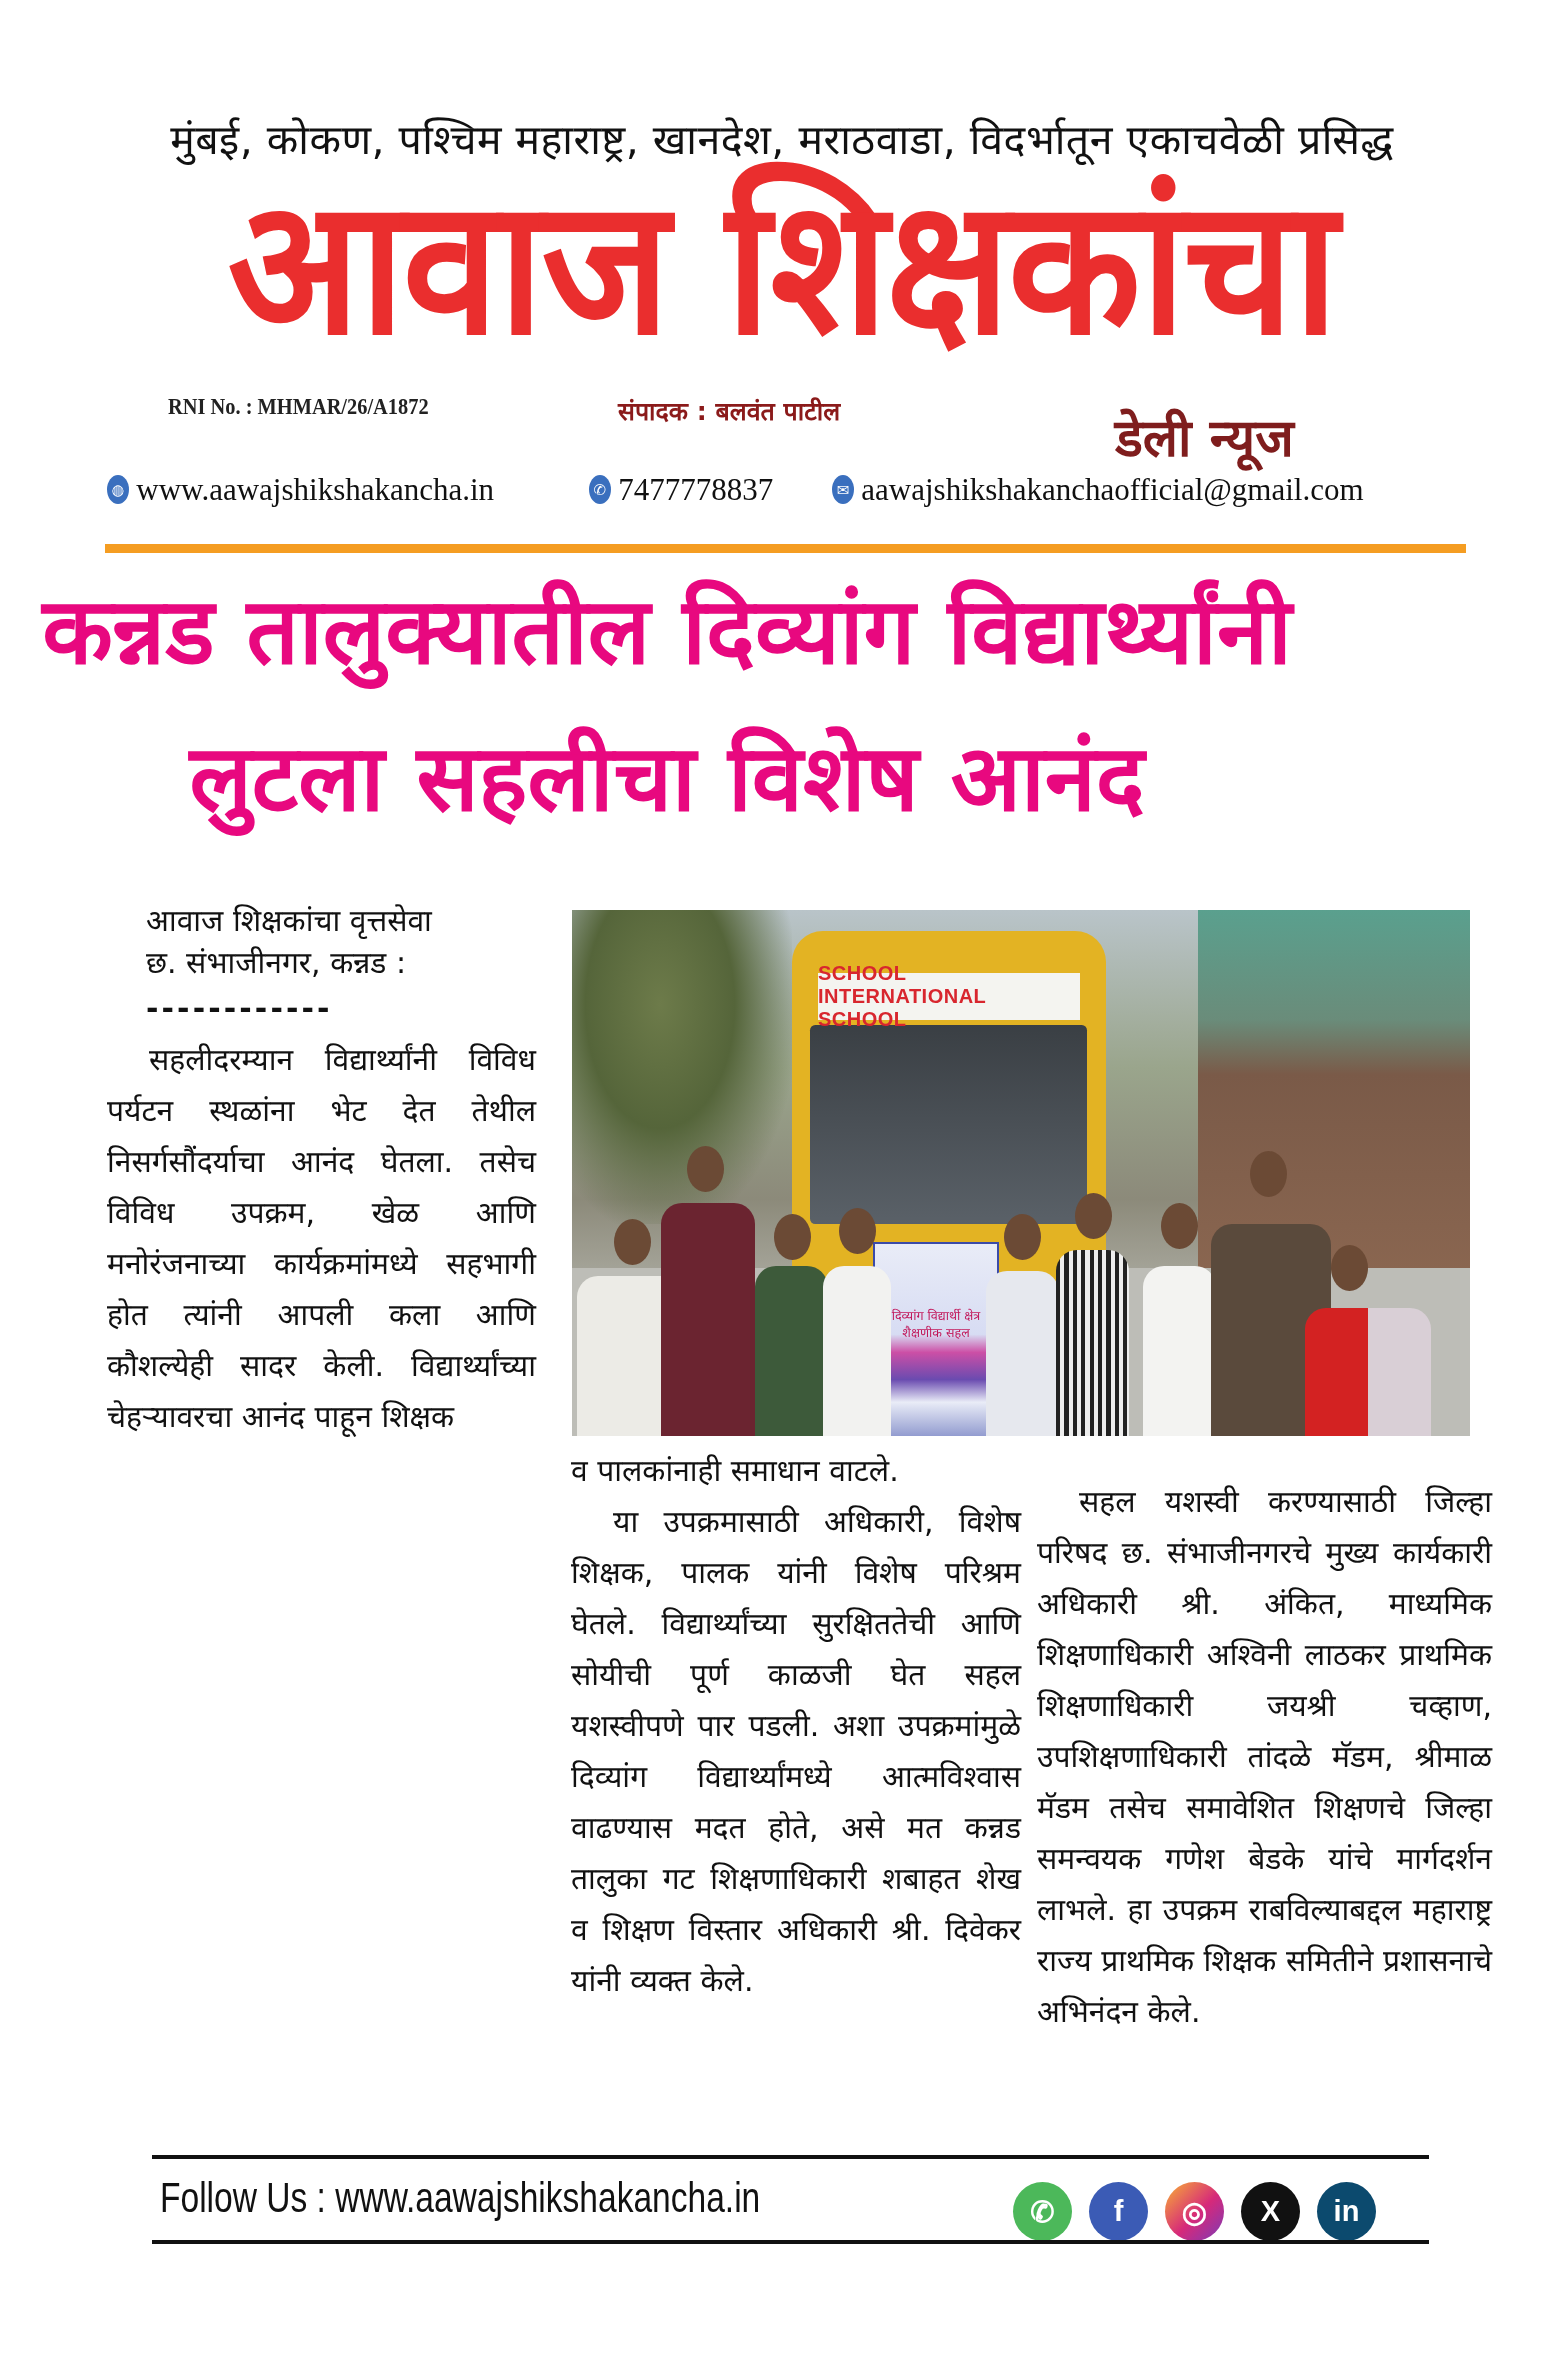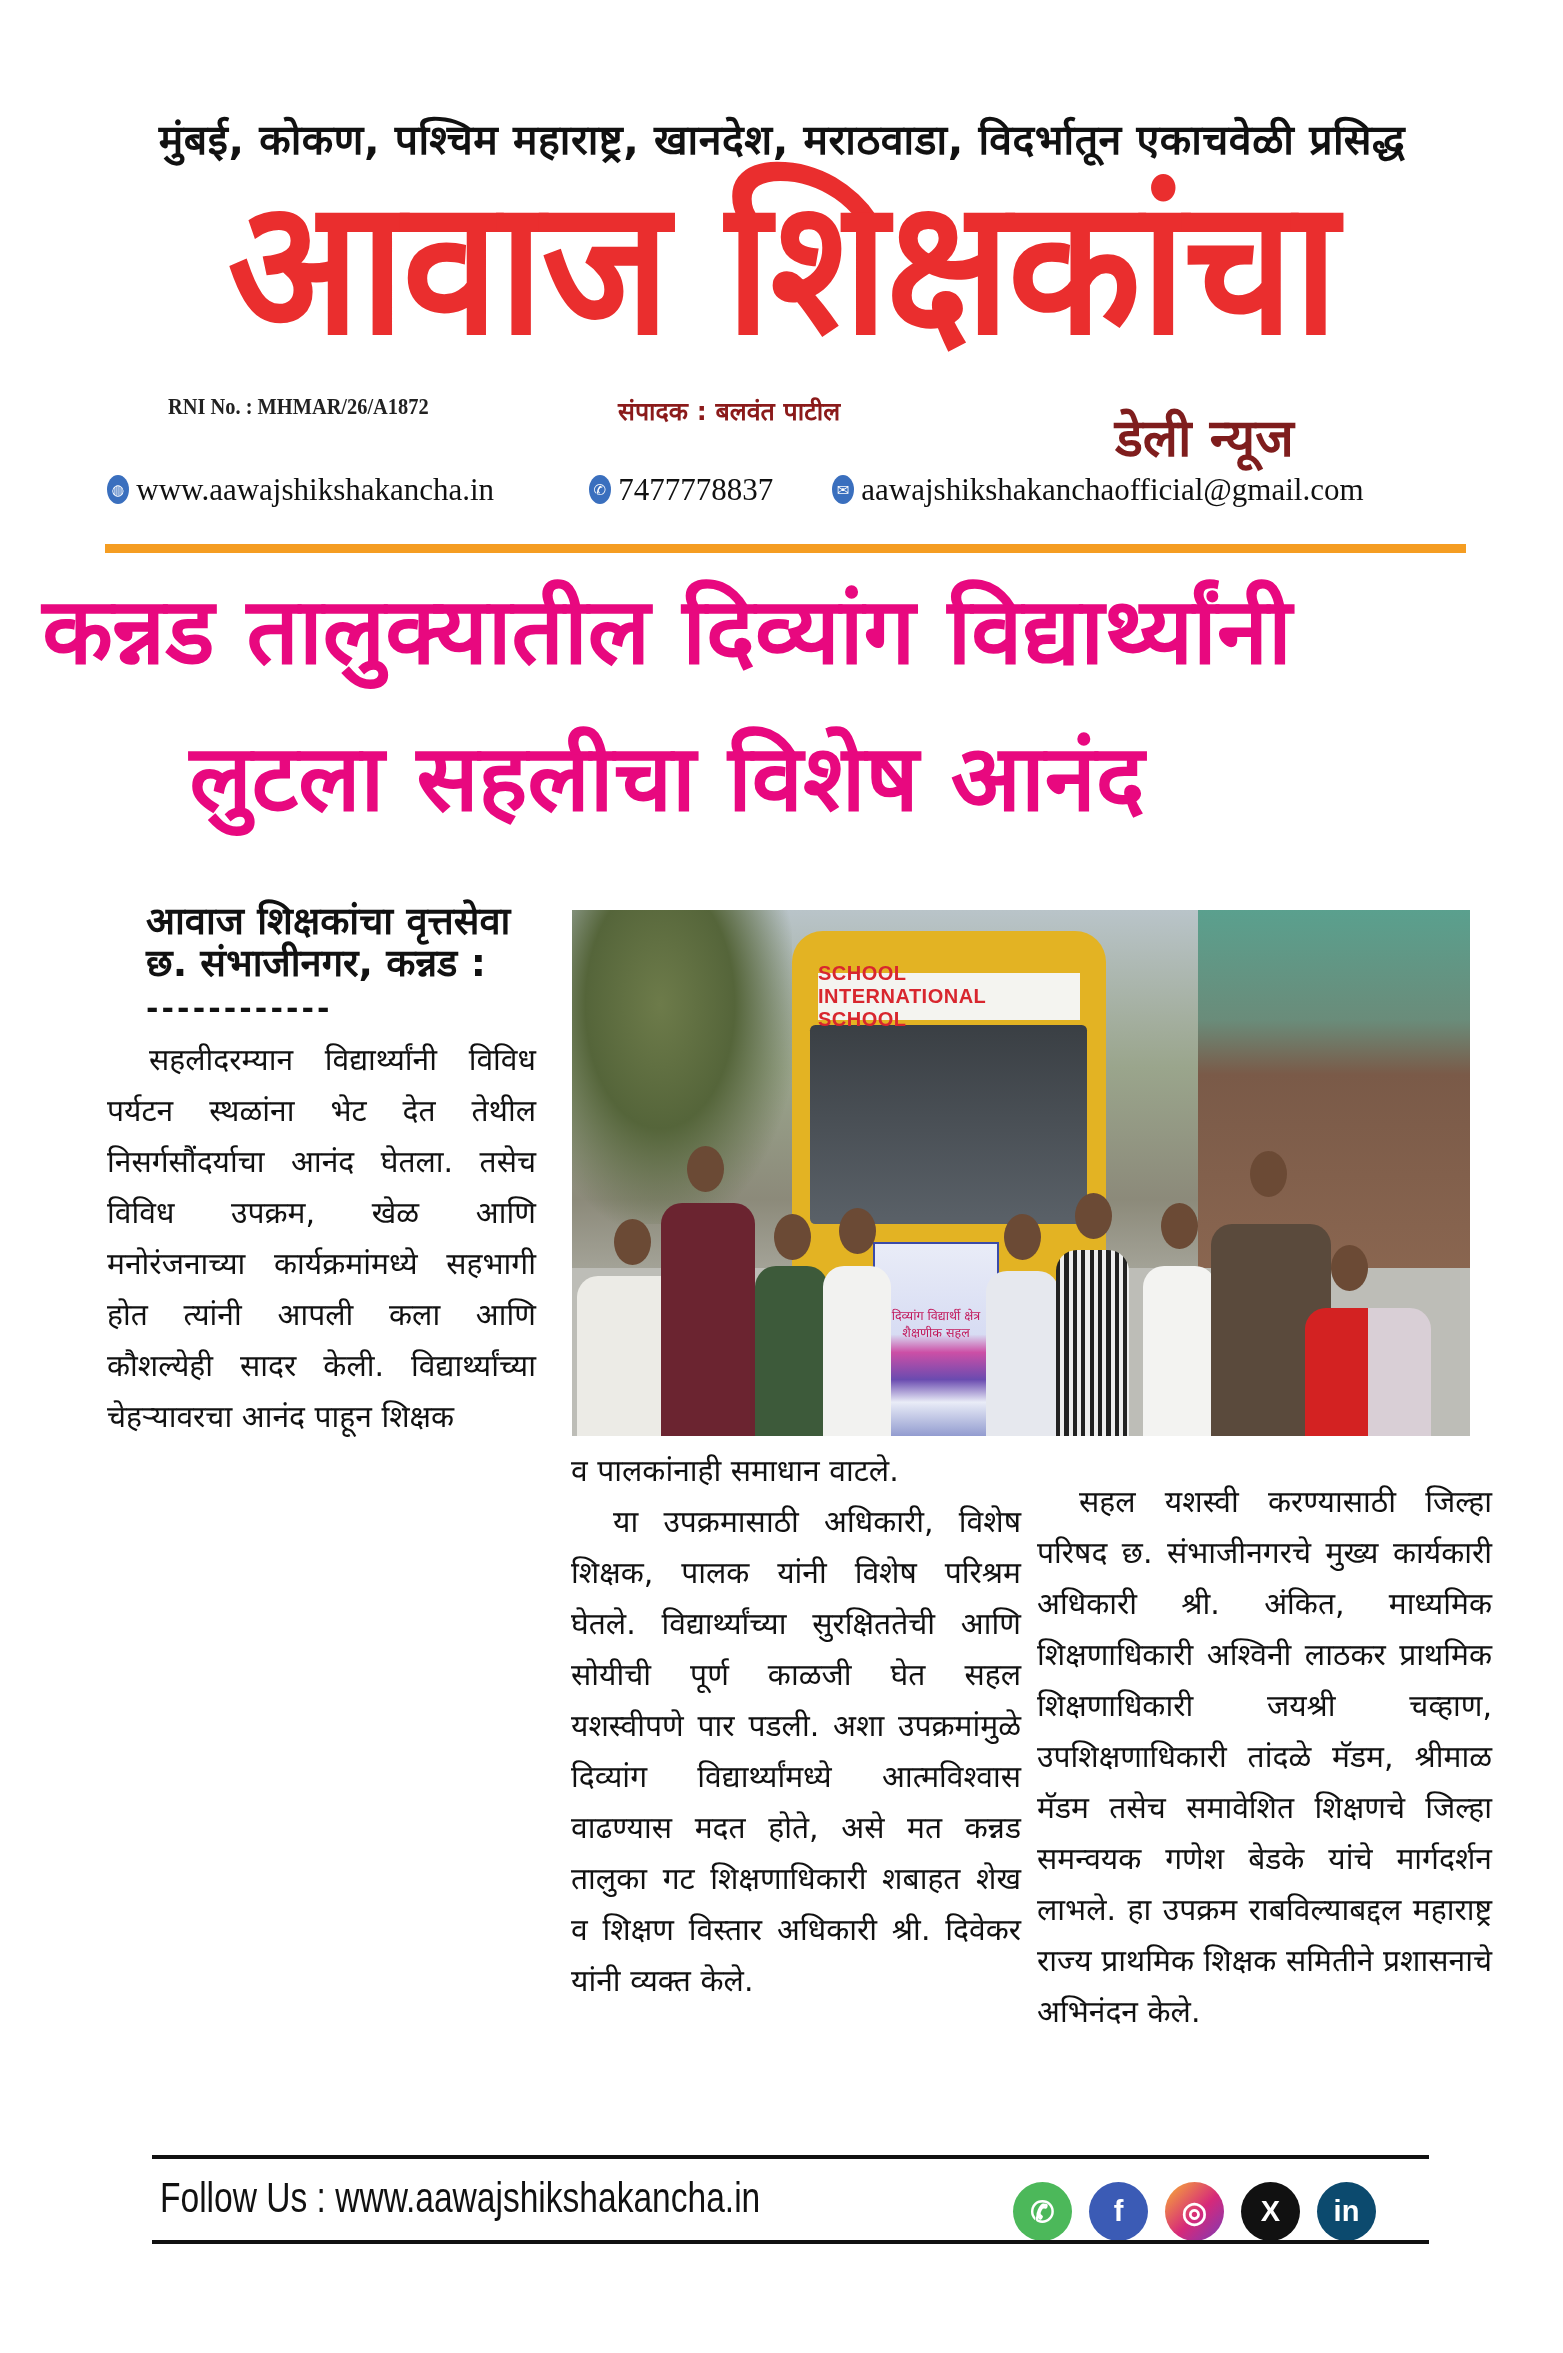--- a/index.html
+++ b/index.html
@@ -1,38 +1,38 @@
 <!DOCTYPE html>
 <html style="font-size:8.4px"><head>
 <meta charset="utf-8">
 <style>
   html, body { margin: 0; padding: 0; background: #ffffff; }
   body { width: 1564px; height: 2354px; position: relative; overflow: hidden; font-family: "DejaVu Sans", sans-serif; color: #111; }
   .abs { position: absolute; }
 
-  .tagline { left: 0; width: 1564px; top: 110px; text-align: center; font-size: 41px; font-weight: bold; color: #111; letter-spacing: 0.5px; }
+  .tagline { left: 0; width: 1564px; top: 110px; text-align: center; font-size: 41px; font-weight: normal; color: #111; letter-spacing: 0.5px; }
   .masthead { left: 0; width: 1564px; top: 181px; text-align: center; font-size: 173px; font-weight: bold; color: #ea2e2e; line-height: 1; letter-spacing: -2.1px; transform: scaleY(1.08); }
   .rni { left: 168px; top: 393px; font-family: "Liberation Serif", serif; font-weight: bold; font-size: 24px; color: #222; transform: scaleX(0.85); transform-origin: left; }
   .editor { left: 618px; top: 393px; font-size: 25px; font-weight: bold; color: #8b1a1a; }
   .daily { left: 1115px; top: 400px; font-size: 52px; font-weight: bold; color: #7f1d1d; }
 
   .contact { top: 471px; height: 37px; display: flex; align-items: center; font-family: "Liberation Serif", serif; font-size: 31px; color: #111; }
   .contact .ico { width: 22px; height: 29px; border-radius: 50%; background: #3a6fbe; margin-right: 7.3px; display: inline-flex; align-items: center; justify-content: center; color: #fff; font-size: 14.7px; font-family: "DejaVu Sans", sans-serif; }
   .c1 { left: 107px; } .c2 { left: 589px; } .c3 { left: 832px; }
 
   .orange-rule { left: 105px; width: 1361px; top: 544px; height: 9.4px; background: #f59d22; }
 
   .headline { left: 0; width: 1334px; text-align: center; font-size: 92px; font-weight: bold; color: #e8087f; line-height: 1; }
   .h1 { top: 586px; } .h2 { top: 733px; }
 
   .col { font-size: 30px; line-height: 51px; color: #111; text-align: justify; }
   .col p { margin: 0; text-indent: 42px; }
   .col p.noindent { text-indent: 0; }
   .col1 { left: 107px; top: 900px; width: 429px; }
-  .dateline { font-weight: bold; font-size: 38px; line-height: 42px; padding-left: 39px; }
+  .dateline { font-weight: normal; font-size: 30px; line-height: 42px; padding-left: 39px; }
   .dashes { font-weight: bold; font-size: 30px; line-height: 50px; padding-left: 39px; letter-spacing: 3.1px; }
   .col2 { left: 571px; top: 1445px; width: 450px; }
   .col3 { left: 1037px; top: 1476px; width: 455px; }
 
   .photo { left: 572px; top: 910px; width: 898px; height: 526px; overflow: hidden; background: linear-gradient(180deg, #b9c4c9 0%, #9aa58c 30%, #8c8a7a 55%, #b5b5ad 78%, #c8c8c2 100%); }
   .photo .trees { position: absolute; left: 0; top: 0; width: 220px; height: 314px; background: radial-gradient(ellipse at 40% 30%, #6d7b4a 0%, #55653a 40%, rgba(0,0,0,0) 75%); }
   .photo .building { position: absolute; right: 0; top: 0; width: 272px; height: 366px; background: linear-gradient(180deg, #5aa08e 0%, #6a8c7a 30%, #7a5a48 45%, #8a6650 100%); }
   .photo .bus { position: absolute; left: 220px; top: 21px; width: 314px; height: 550px; background: #e3b323; border-radius: 31px 31px 0 0; }
   .photo .bus-sign { position: absolute; left: 246px; top: 63px; width: 262px; height: 47px; background: #f4f4f0; color: #d8262e; font-family: "Liberation Sans", sans-serif; font-weight: bold; font-size: 20px; display: flex; align-items: center; justify-content: center; letter-spacing: 0.5px; }
   .photo .windshield { position: absolute; left: 238px; top: 115px; width: 277px; height: 199px; background: linear-gradient(180deg, #3a3f44, #5a6168); border-radius: 5.2px; }

